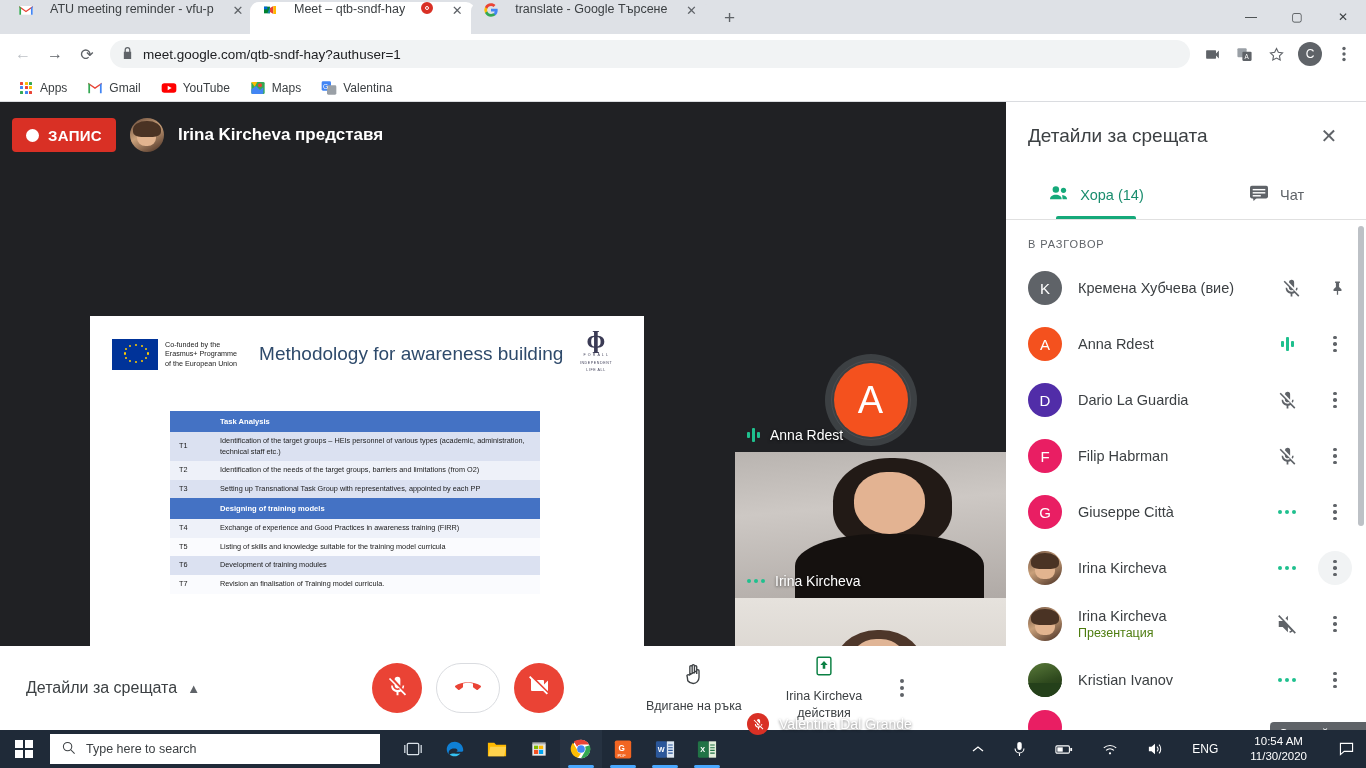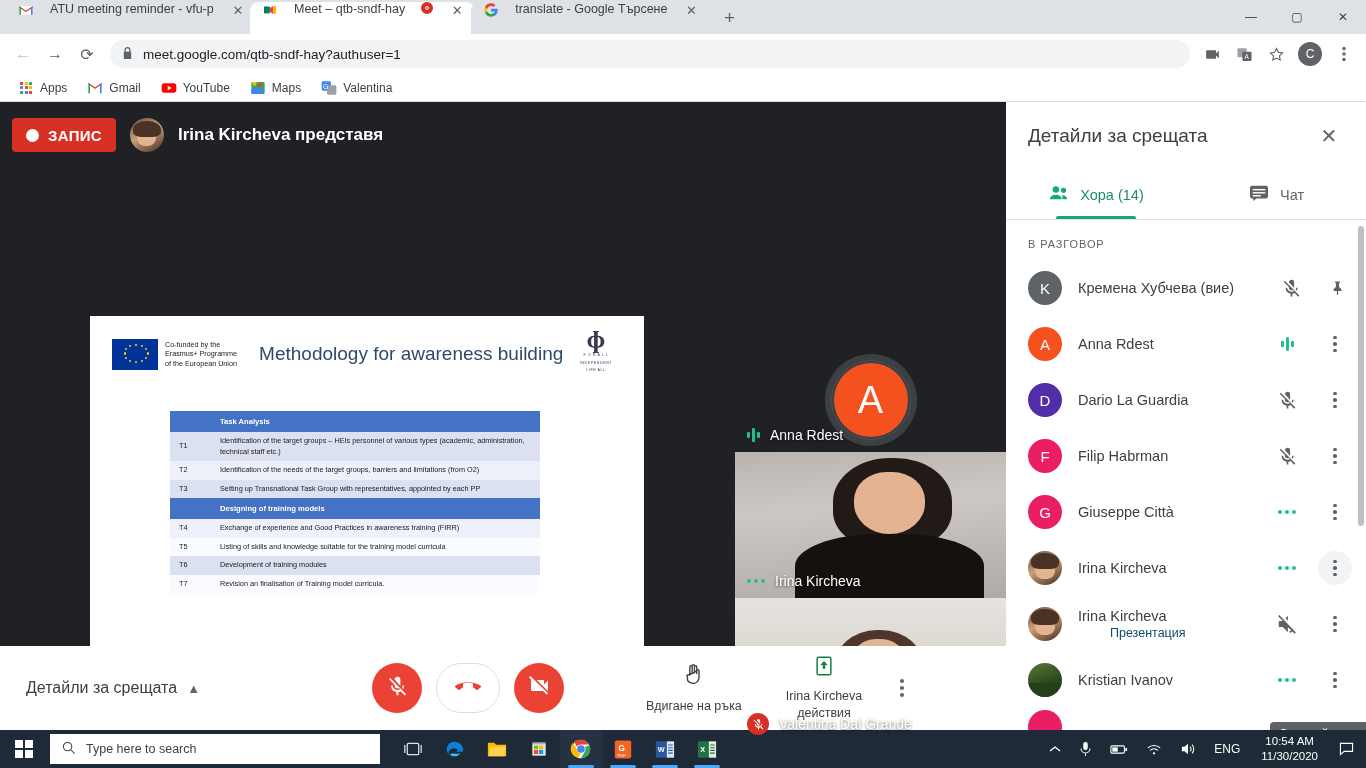--- a/index.html
+++ b/index.html
@@ -301,21 +301,21 @@
   }
   .prow {
     height:56px; display:flex; align-items:center; padding:0 14px 0 22px; gap:16px;
     position:relative;
   }
   .pava {
     width:34px;height:34px;border-radius:50%;flex:none;color:#fff;
     display:flex;align-items:center;justify-content:center;font-size:15px;
   }
   .pname { flex:1; font-size:14.5px; color:#3c4043; line-height:1.25; }
-  .pname small { display:block; font-size:12.5px; color:#0c4a6e; margin-top:1px;margin-left:32px; }
+  .pname small { display:block; font-size:12.5px; color:#4d7c0f; margin-top:1px; }
   .picon { width:30px;height:30px;display:flex;align-items:center;justify-content:center;flex:none; }
   .kebab-p { display:flex;flex-direction:column;gap:3px;align-items:center;
     width:34px;height:34px;justify-content:center;border-radius:50%;flex:none; }
   .kebab-p i { width:3.6px;height:3.6px;border-radius:50%;background:#5f6368;display:block; }
   .kebab-p.active { background:#f1f3f4; }
   .tooltip {
     position:absolute; background:#5f6368; color:#fff; font-size:12px;
     padding:5px 9px; border-radius:4px; white-space:nowrap; z-index:20;
   }
   .scrollbar {
@@ -353,21 +353,21 @@
   .searchbox {
     width:330px;height:30px;background:#fff;display:flex;align-items:center;
     gap:10px;padding:0 12px;font-size:12.5px;color:#3c4043;margin-left:2px;
   }
   .tbicons { display:flex; align-items:center; gap:0; margin-left:12px; }
   .tbi { width:42px;height:38px;display:flex;align-items:center;justify-content:center;
     position:relative; }
   .tbi.open::after { content:"";position:absolute;bottom:0;left:8px;right:8px;height:3px;
     background:#4aa8ff;border-radius:2px; }
   .tbi.focus { background:#33405060; }
-  .tray { margin-left:auto; display:flex; align-items:center; gap:4px; padding-right:6px;
+  .tray { margin-left:auto; display:flex; align-items:center; gap:15px; padding-right:6px;
     color:#fff; font-size:12px; }
   .tray .ti { padding:0 7px; display:flex; align-items:center; height:38px; }
   .clock { text-align:center; line-height:1.28; font-size:11.5px; padding:0 10px; }
   .notif { width:28px;height:38px;display:flex;align-items:center;justify-content:center; }
 </style>
 </head>
 <body>
 
 <div id="browser">
 

